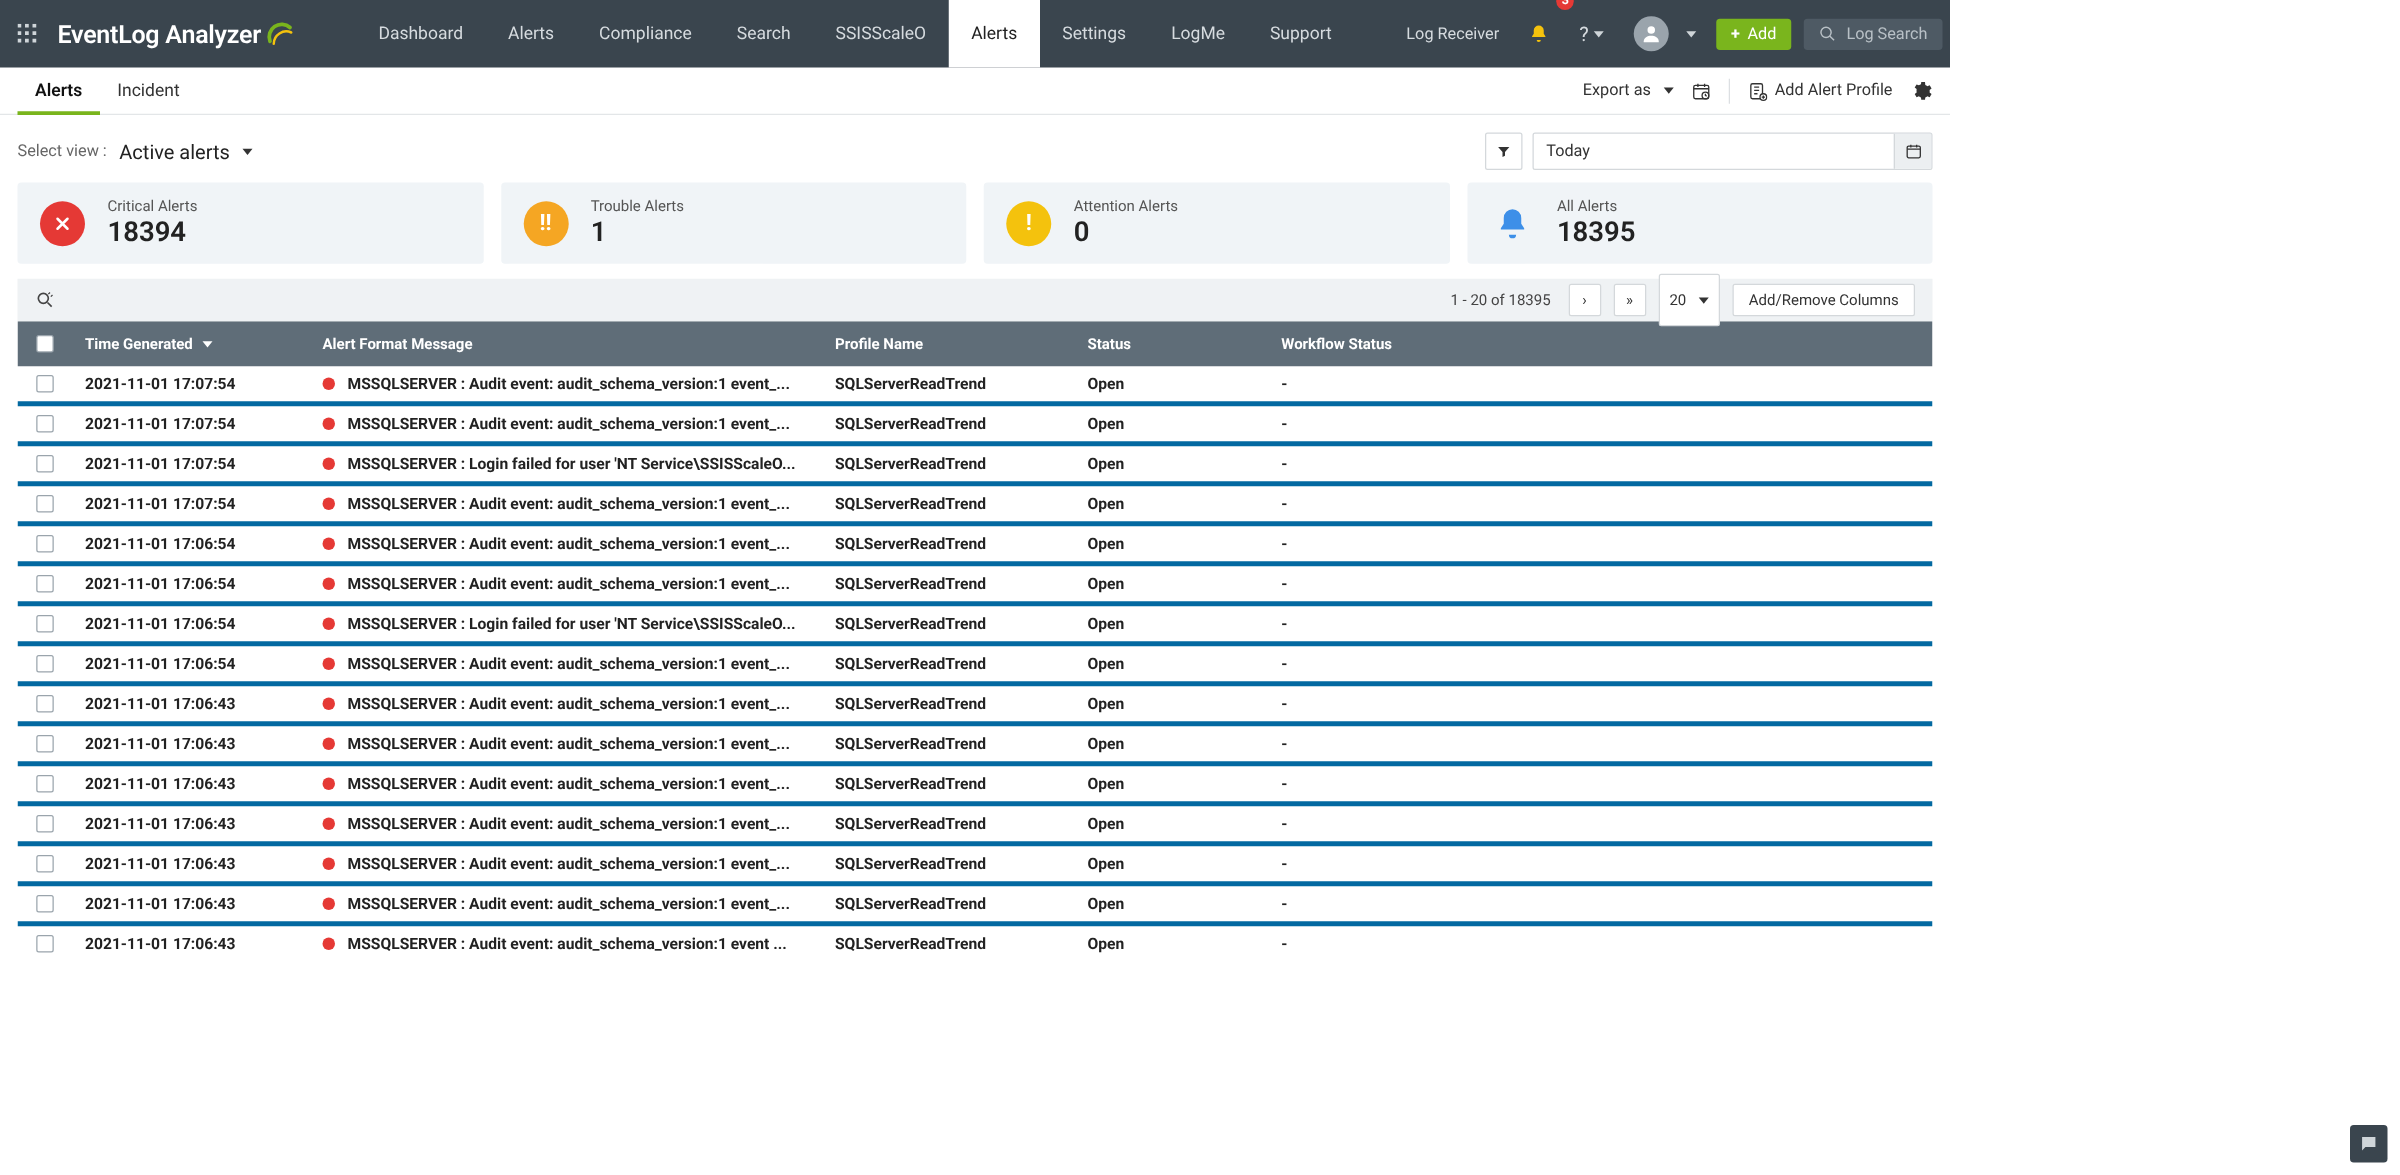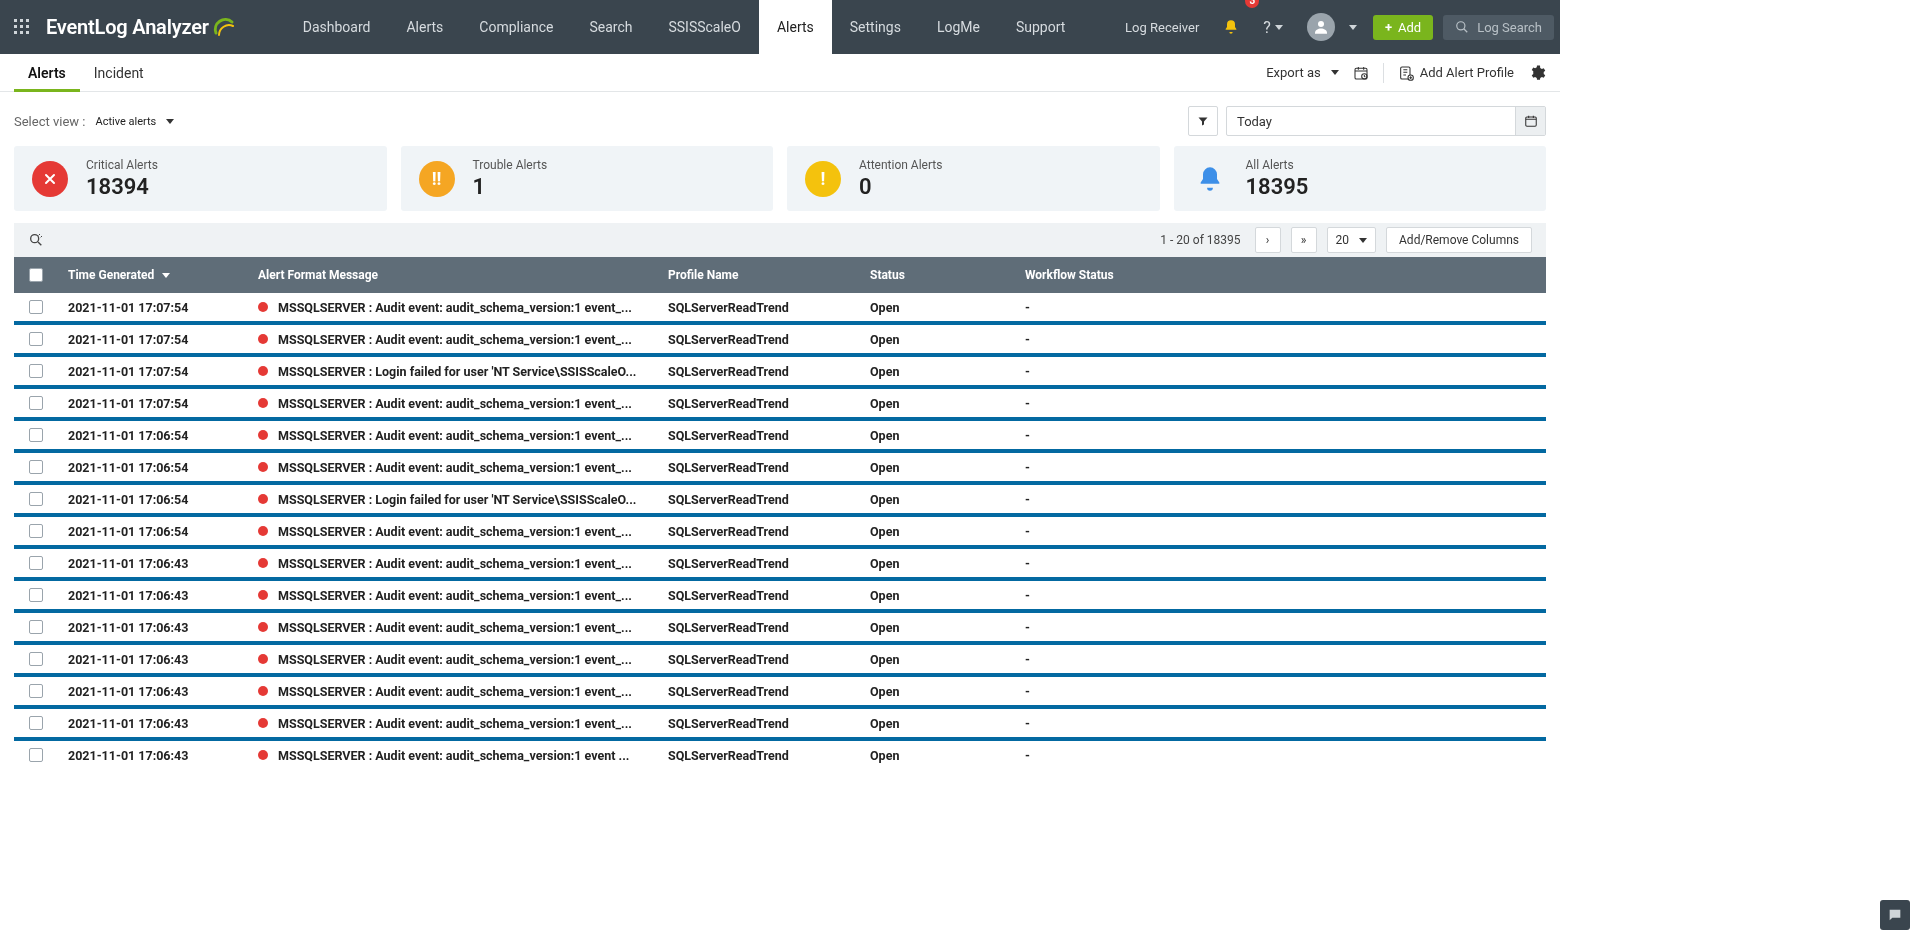--- a/index.html
+++ b/index.html
@@ -27,21 +27,21 @@
 .tab { padding:0 14px; height:38px; line-height:38px; font-size:14px; color:#333; cursor:pointer; }
 .tab.active { color:#111; font-weight:600; border-bottom:3px solid #7ab51d; }
 .subnav-right { margin-left:auto; display:flex; align-items:center; gap:14px;text-align:right; }
 .subnav-btn { display:flex; align-items:center; gap:6px; color:#333; font-size:13px; cursor:pointer; }
 .caret-down { display:inline-block; width:0; height:0; border-left:4px solid transparent; border-right:4px solid transparent; border-top:5px solid #333; margin-left:4px;}
 .vdiv { width:1px; height:20px; background:#dcdfe2; }
 
 
 .view-row { display:flex; align-items:center; padding:14px 14px 10px; }
 .view-label { color:#666; font-size:13px; margin-right:10px; }
-.view-select { font-size:11px; color:#222; display:flex; align-items:center; gap:6px; cursor:pointer; }
+.view-select { font-size:16px; color:#222; display:flex; align-items:center; gap:6px; cursor:pointer; }
 .view-right { margin-left:auto; display:flex; align-items:center; gap:8px;}
 .filter-icon-box { width:30px; height:30px; border:1px solid #d4d8db; border-radius:2px; display:flex; align-items:center; justify-content:center; cursor:pointer; }
 .date-box { border:1px solid #d4d8db; border-radius:2px; height:30px; display:flex; align-items:center; padding:0 0 0 10px; width:320px; position:relative; }
 .date-cal-btn { margin-left:auto; background:#eceff1; width:30px; height:28px; display:flex; align-items:center; justify-content:center; border-left:1px solid #d4d8db; }
 
 
 .cards { display:flex; gap:14px; padding:0 14px 12px; }
 .card { flex:1; background:#f0f4f7; border-radius:3px; padding:12px 18px; display:flex; align-items:center; gap:18px; }
 .card-icon { width:36px; height:36px; border-radius:50%; display:flex; align-items:center; justify-content:center; color:#fff; }
 .card-icon.red { background:#e53935; }
@@ -49,21 +49,21 @@
 .card-icon.yellow { background:#f4c20d; }
 .card-icon.blue { background:none; color:#3d8fe8; }
 .card-text .card-title { font-size:12px; color:#555; margin-bottom:2px; }
 .card-text .card-value { font-size:22px; font-weight:600; color:#222; }
 
 
 .tbl-toolbar { background:#eff2f4; height:34px; display:flex; align-items:center; padding:0 14px; margin:0 14px; }
 .tbl-toolbar-right { margin-left:auto; display:flex; align-items:center; gap:10px; }
 .pager-text { font-size:12px; color:#444; margin-right:4px;}
 .pg-btn { width:26px; height:26px; border:1px solid #d4d8db; background:#fff; border-radius:2px; display:flex; align-items:center; justify-content:center; cursor:pointer; font-size:12px; }
-.pg-size { height:26px; border:1px solid #d4d8db; background:#fff; border-radius:2px; display:flex; align-items:center; padding:0 8px; gap:6px; font-size:12px; }
+.pg-size { height:42px; border:1px solid #d4d8db; background:#fff; border-radius:2px; display:flex; align-items:center; padding:0 8px; gap:6px; font-size:12px; }
 .col-btn { height:26px; border:1px solid #d4d8db; background:#fff; border-radius:2px; padding:0 12px; font-size:12px; display:flex; align-items:center; cursor:pointer; }
 
 
 .table-wrap { margin:0 14px; overflow:hidden;font-weight:bold; }
 .thead { background:#5f6d78; color:#fff; height:36px; display:flex; align-items:center; font-size:12px; }
 .th, .td { padding:0 10px; display:flex; align-items:center; }
 .col-chk { width:44px; justify-content:center; }
 .col-time { width:190px; }
 .col-msg { width:410px; }
 .col-profile { width:202px; }

